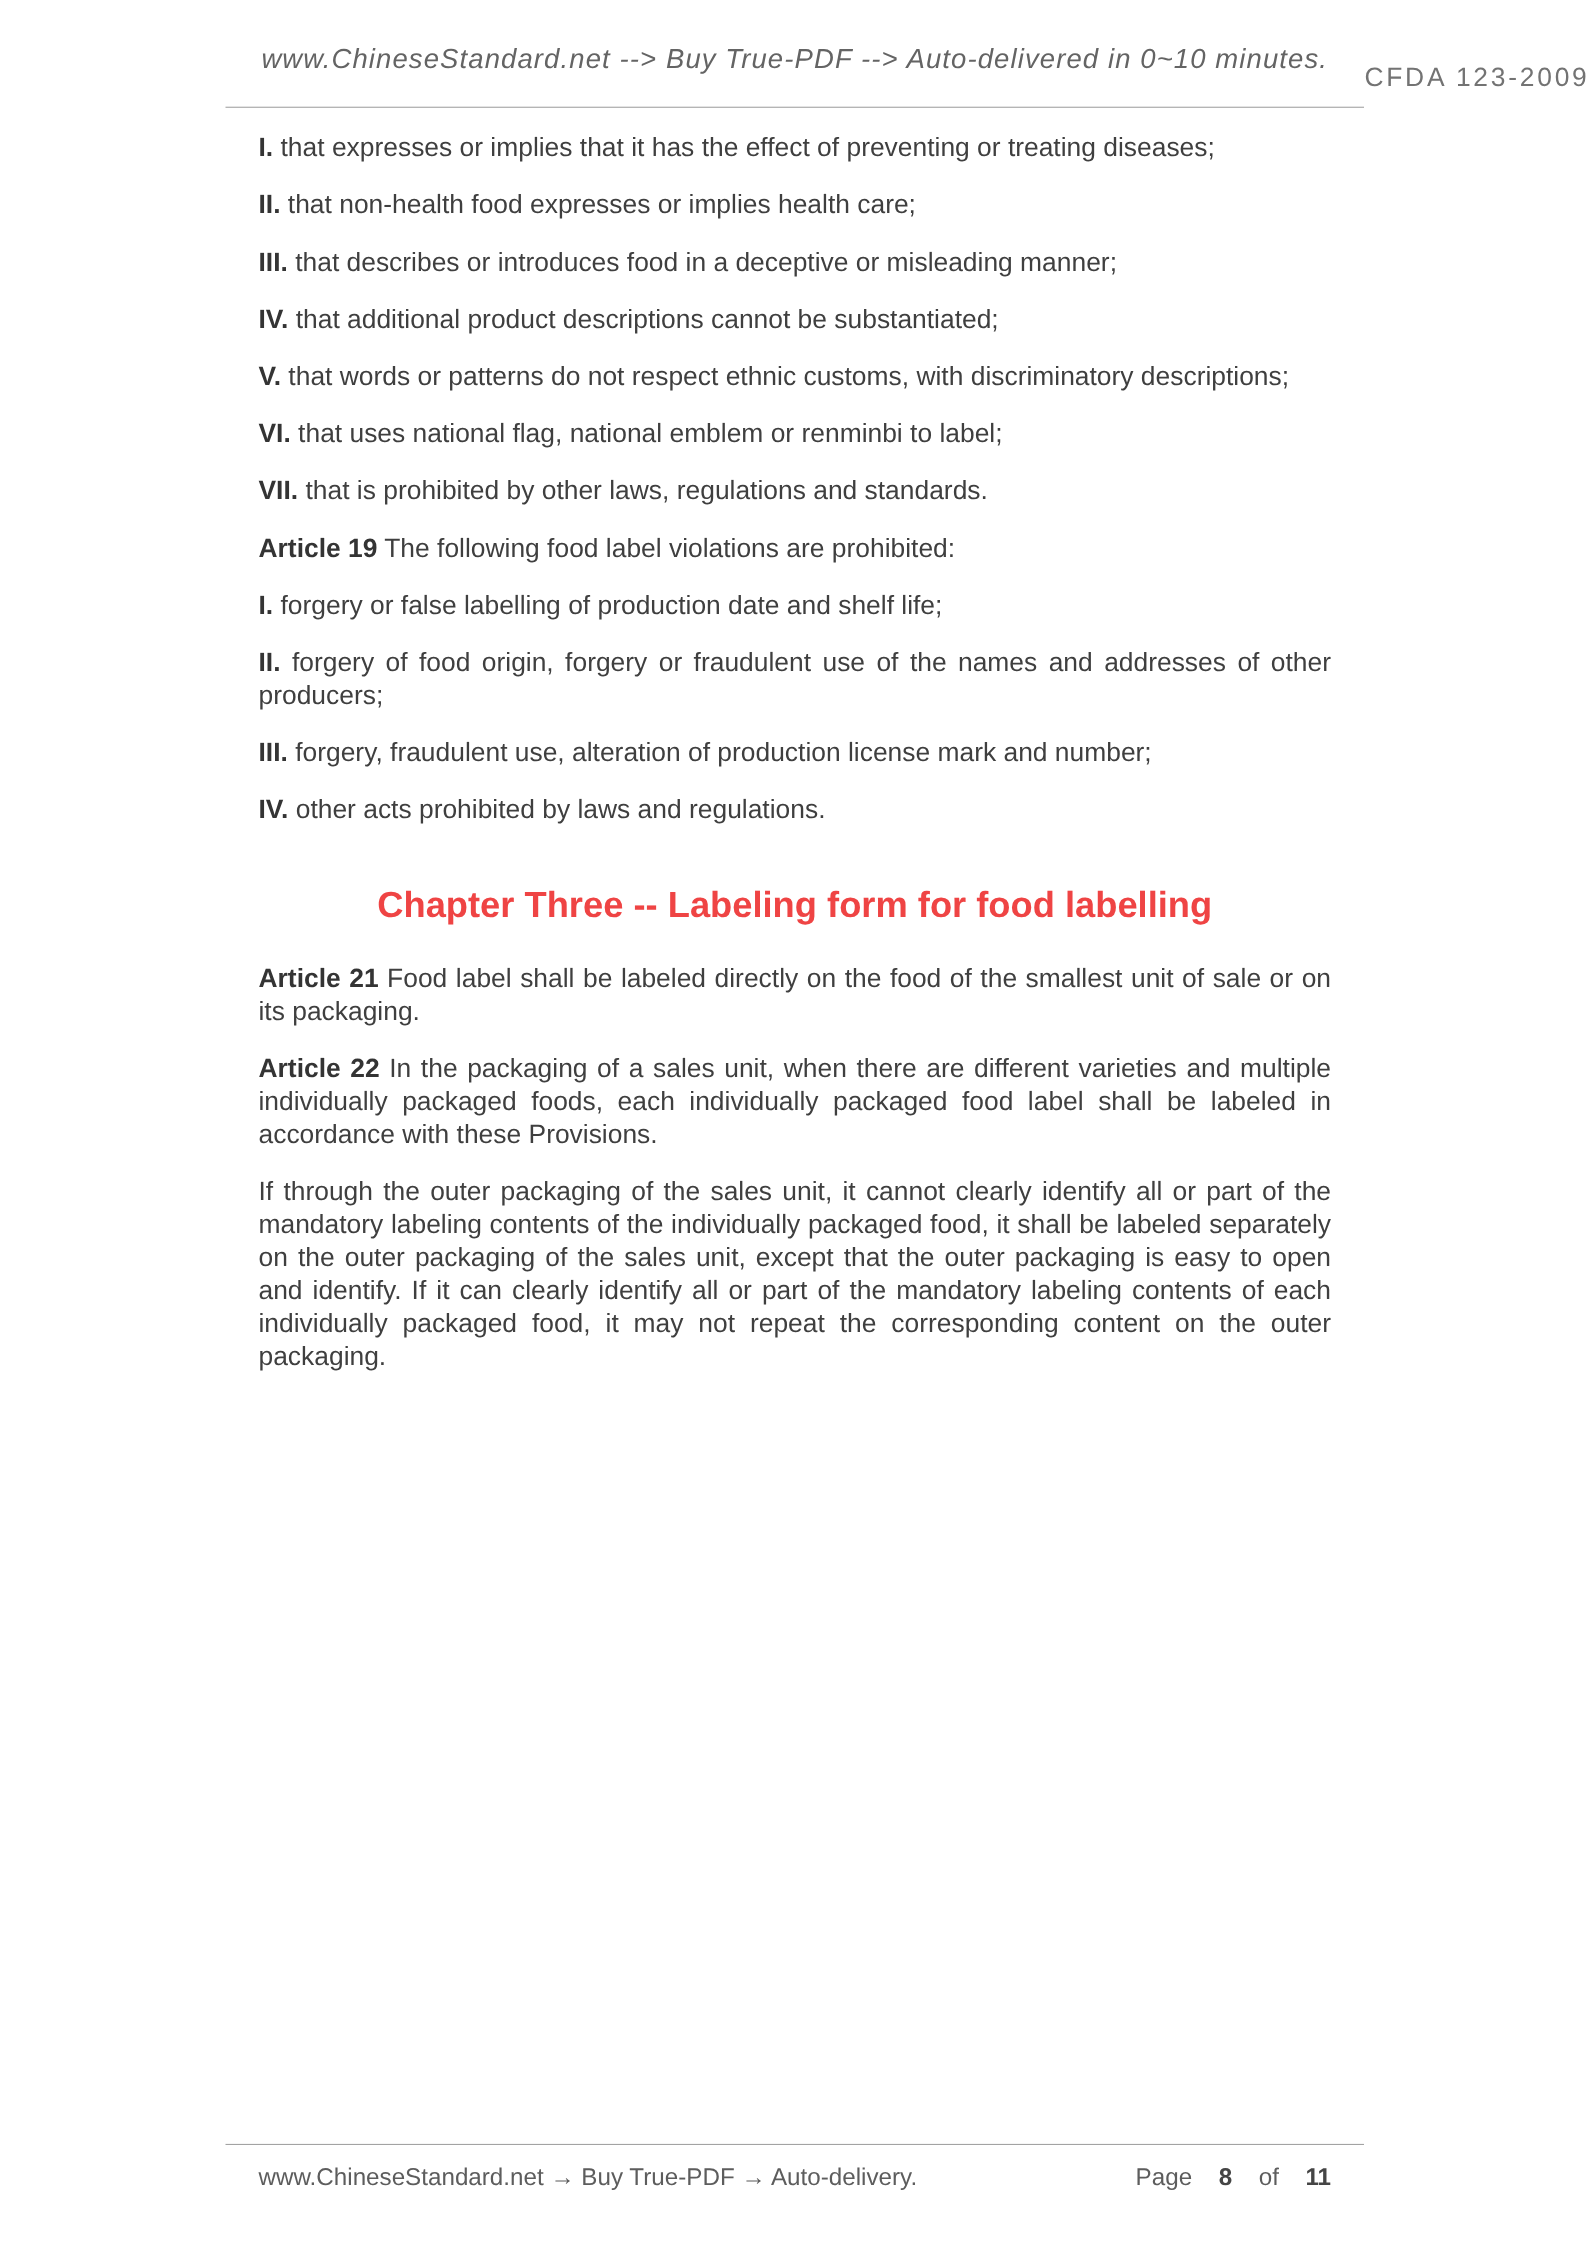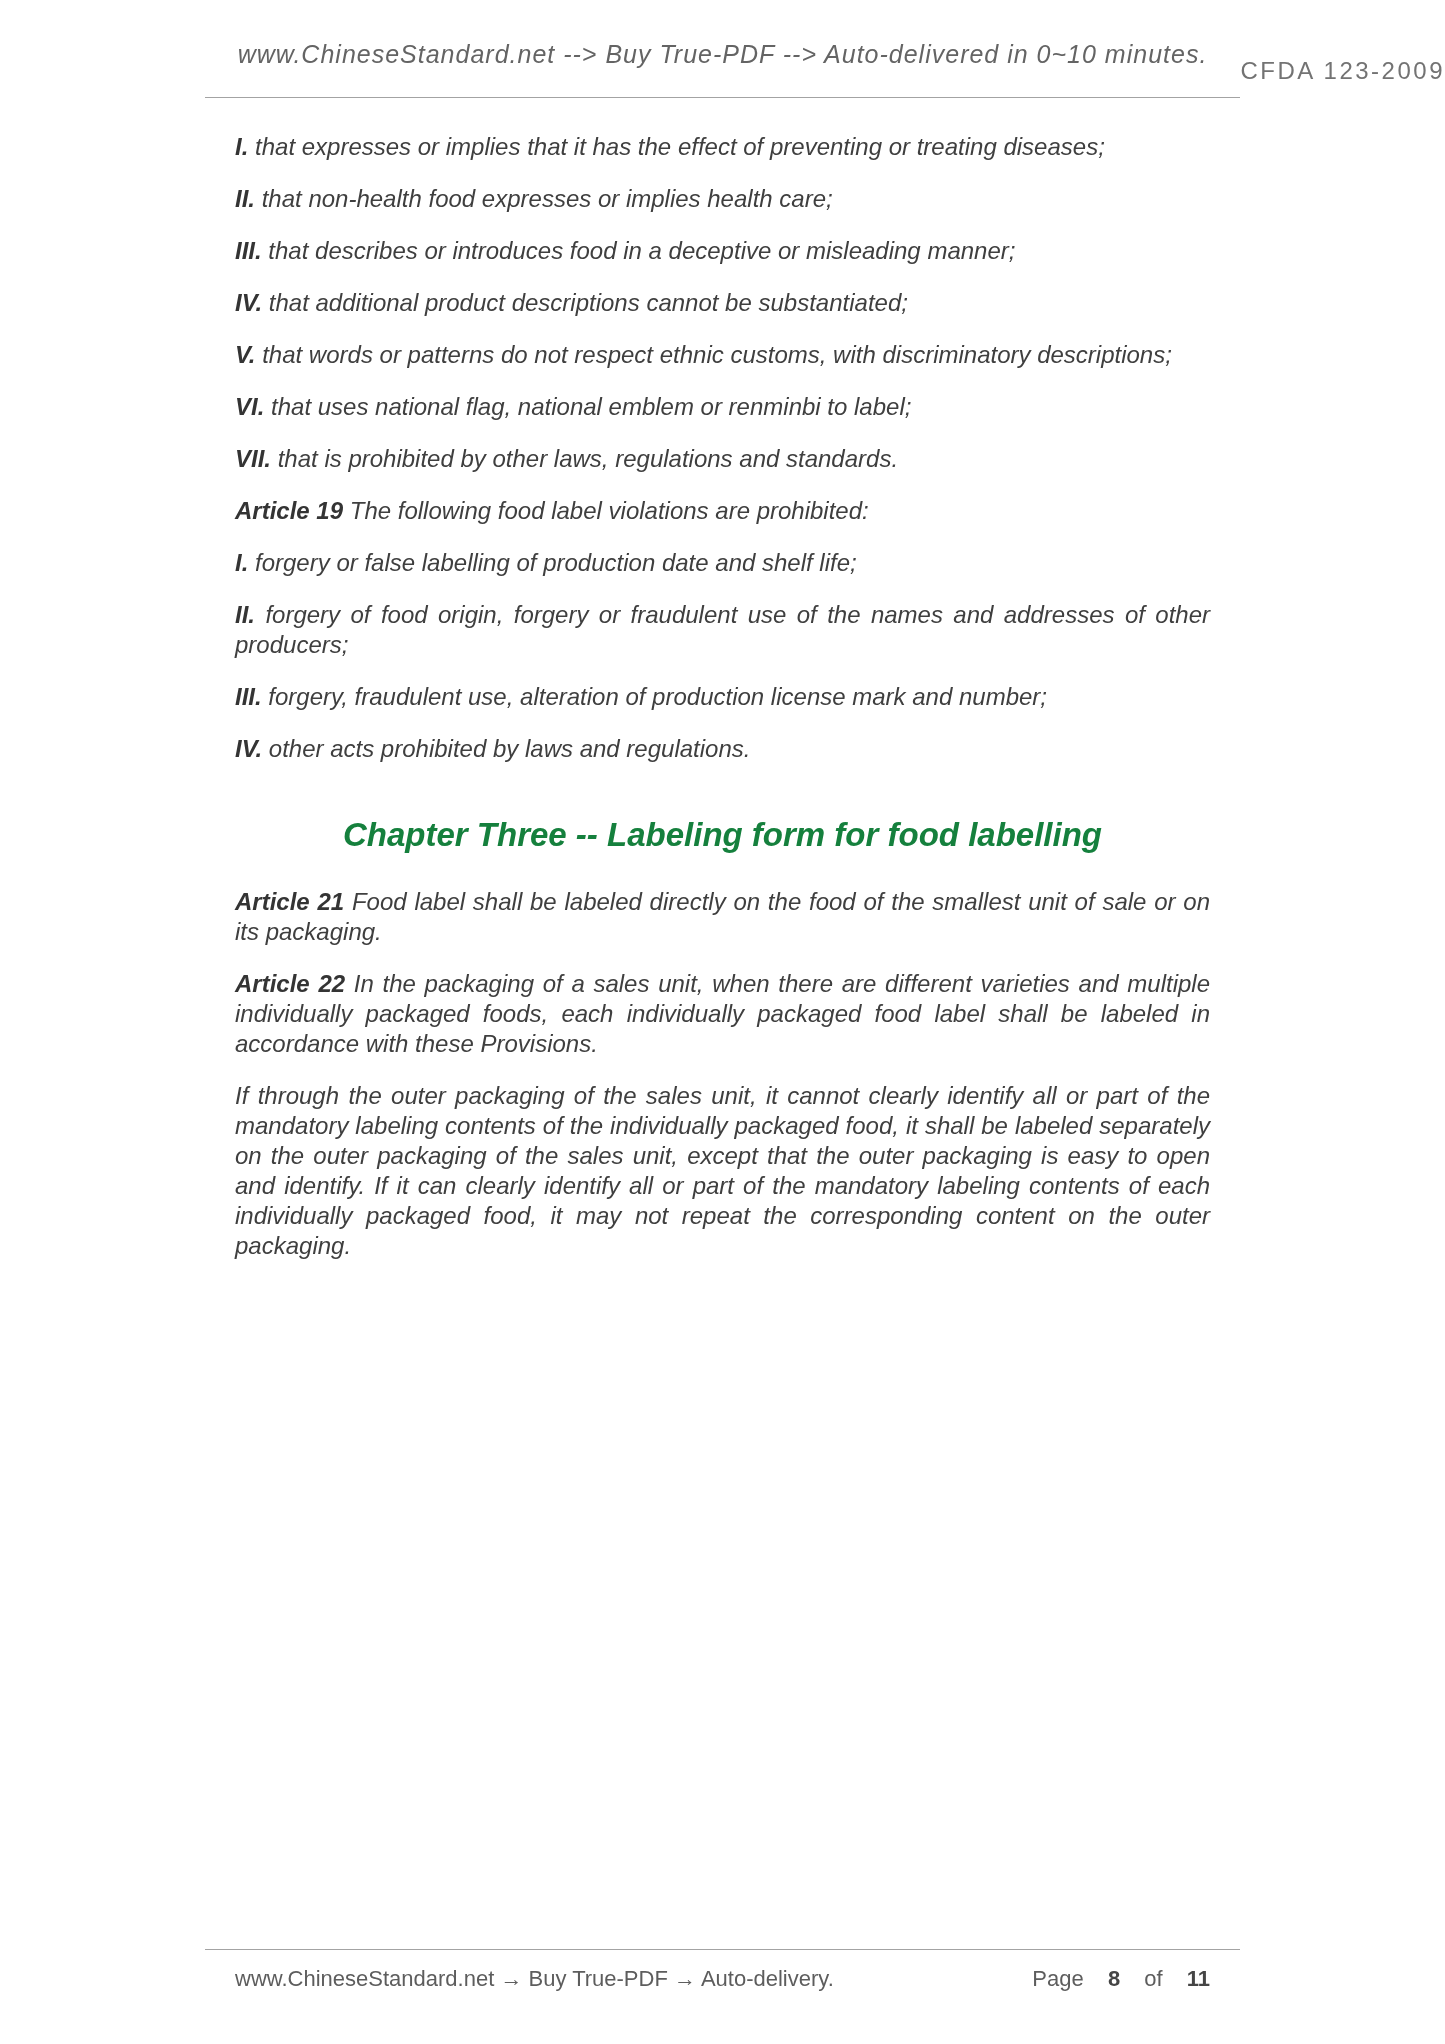--- a/index.html
+++ b/index.html
@@ -47,24 +47,23 @@
     position: absolute;
     top: 97px;
     left: 205px;
     right: 205px;
     border-top: 1px solid #a3a3a3;
   }
 
   
   .content {
     position: absolute;
-    top: 132px;
+    top: 120px;
     left: 235px;
     width: 975px;
-    font-style: italic;
   }
   .para {
     margin: 0 0 22px 0;
     font-size: 24px;
     line-height: 30px;
     text-align: justify;
     color: #3f3f3f;
   }
   .para .lead {
     font-weight: bold;
@@ -72,21 +71,21 @@
   }
   .justify-last {
     text-align-last: justify;
   }
   .chapter-heading {
     margin: 50px 0 32px 0;
     font-size: 33px;
     line-height: 41px;
     font-weight: bold;
     text-align: center;
-    color: #15803d;
+    color: #ef4444;
   }
 
   
   .footer-rule {
     position: absolute;
     top: 1949px;
     left: 205px;
     right: 205px;
     border-top: 1px solid #a3a3a3;
   }

